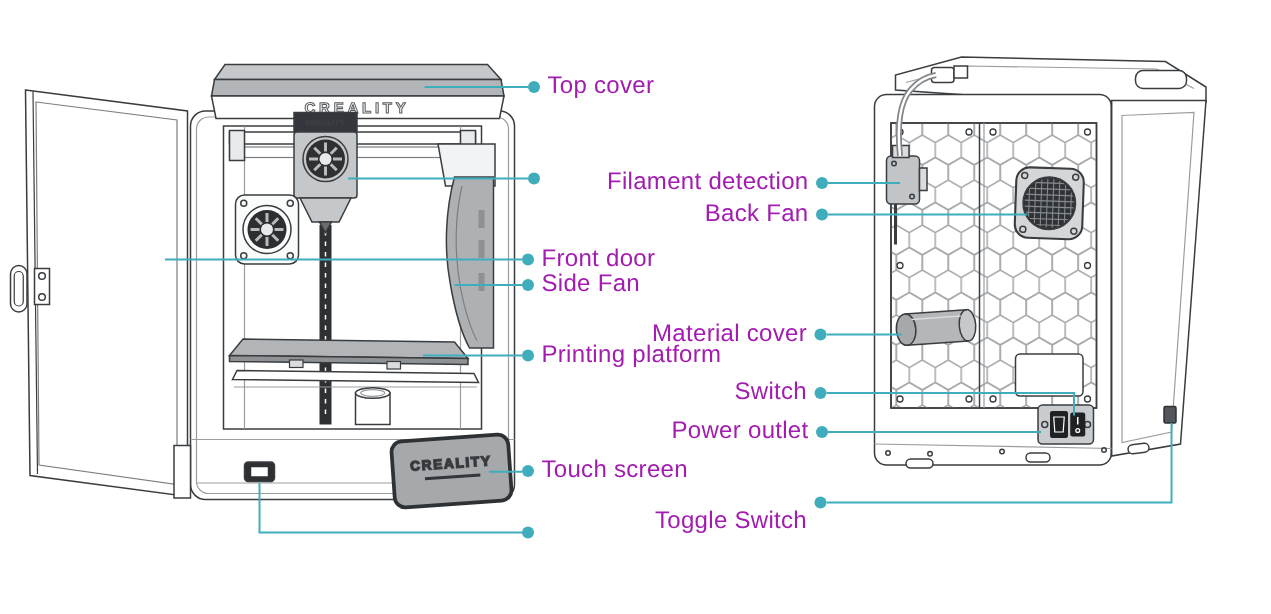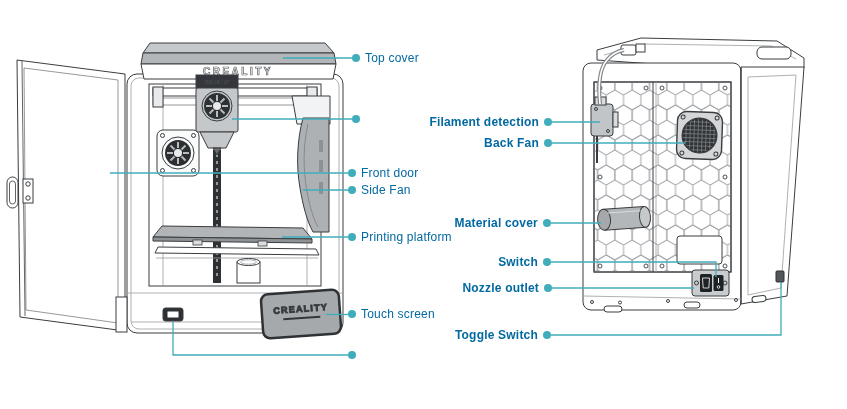--- a/index.html
+++ b/index.html
@@ -2,24 +2,24 @@
 <html><head>
 <meta charset="utf-8">
 <style>
   html,body{margin:0;padding:0;background:#fff;}
   .stage{
     position:relative;width:847px;height:409px;background:#ffffff;overflow:hidden;
     font-family:"Liberation Sans", sans-serif;
   }
   .stage svg{position:absolute;left:0;top:0;}
   .callout{
-    position:absolute;font-size:12px;color:#0369a1;white-space:nowrap;
+    position:absolute;font-size:16px;color:#a21caf;white-space:nowrap;
     transform:translateY(-50%);letter-spacing:.2px;line-height:1;
   }
-  .callout.right{text-align:left;font-weight:bold;}
+  .callout.right{text-align:left;}
   svg text{font-family:"Liberation Sans", sans-serif;}
   .brand-outline{fill:#ffffff;stroke:#5a5d60;stroke-width:.7;font-weight:bold;
     font-size:10px;letter-spacing:2.5px;text-anchor:middle;}
   .brand-head{fill:#e8eaec;font-size:4.5px;font-weight:bold;letter-spacing:.5px;text-anchor:middle;}
   .brand-screen{fill:#2f3235;font-size:9px;font-weight:bold;letter-spacing:1.2px;text-anchor:middle;}
 </style>
 </head>
 <body>
 
 <div class="stage">
@@ -345,16 +345,16 @@
 <div class="callout" style="left:365px;top:58px">Top cover</div>
 <div class="callout" style="left:361px;top:173px">Front door</div>
 <div class="callout" style="left:361px;top:190px">Side Fan</div>
 <div class="callout" style="left:361px;top:237px">Printing platform</div>
 <div class="callout" style="left:361px;top:314px">Touch screen</div>
 
 <div class="callout right" style="right:308px;top:122px">Filament detection</div>
 <div class="callout right" style="right:308px;top:143px">Back Fan</div>
 <div class="callout right" style="right:309px;top:223px">Material cover</div>
 <div class="callout right" style="right:309px;top:262px">Switch</div>
-<div class="callout right" style="right:308px;top:288px">Nozzle outlet</div>
-<div class="callout right" style="right:309px;top:335px">Toggle Switch</div>
+<div class="callout right" style="right:308px;top:288px">Power outlet</div>
+<div class="callout right" style="right:309px;top:348px">Toggle Switch</div>
 
 </div>
 
 </body></html>

